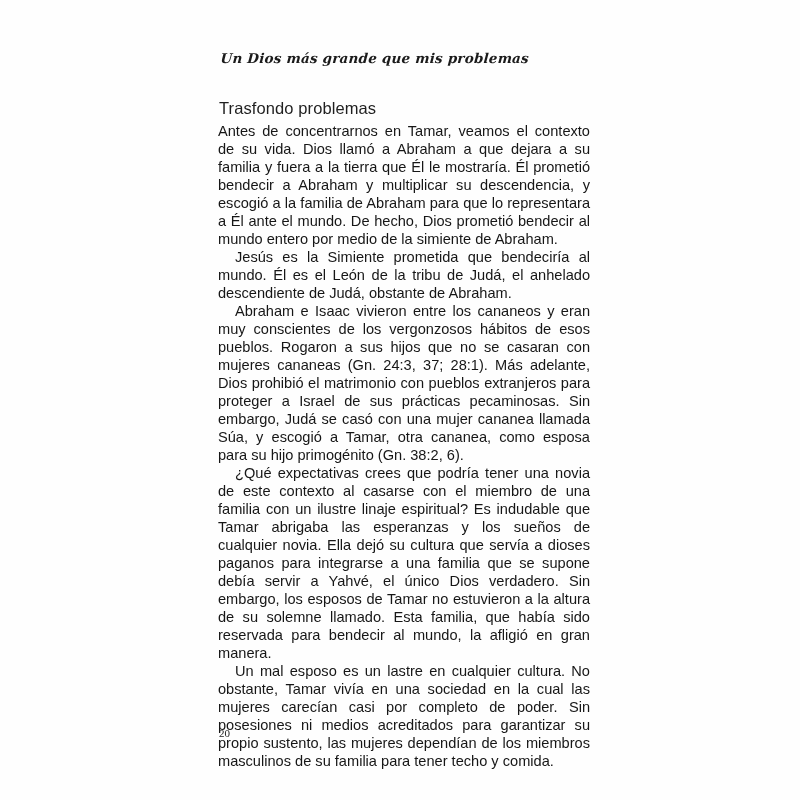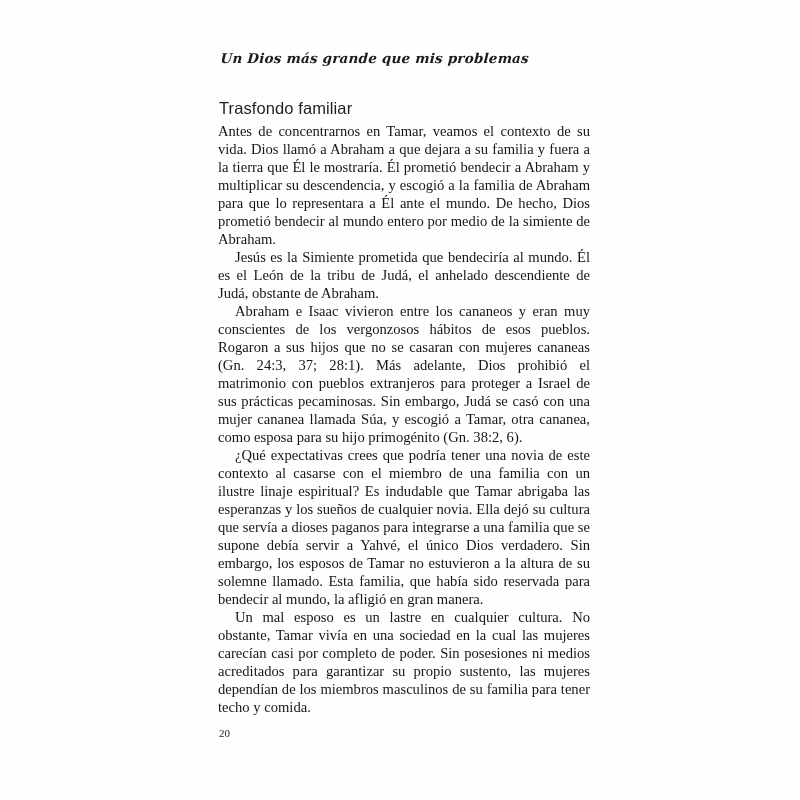--- a/index.html
+++ b/index.html
@@ -40,21 +40,21 @@
     font-weight: 500;
     font-size: 16.5px;
     color: #1f1f1f;
     letter-spacing: 0.1px;
   }
   .body-text {
     position: absolute;
     left: 218px;
     top: 122px;
     width: 372px;
-    font-family: Liberation Serif, serif;
+    font-family: Liberation Sans, sans-serif;
     font-size: 14.6px;
     line-height: 18px;
     color: #161616;
     text-align: justify;
     hyphens: auto;
     -webkit-hyphens: auto;
   }
   .body-text p {
     margin: 0;
     padding: 0;
@@ -71,21 +71,21 @@
     color: #1c1c1c;
   }
 </style>
 </head>
 <body>
 
 <div class="page">
 
   <div class="running-header">Un Dios más grande que mis problemas</div>
 
-  <h2 class="section-heading" style="margin:0; font-weight:500;">Trasfondo familiar</h2>
+  <h2 class="section-heading" style="margin:0; font-weight:500;">Trasfondo problemas</h2>
 
   <div class="body-text">
     <p>Antes de concentrarnos en Tamar, veamos el contexto de su vida. Dios llamó a Abraham a que dejara a su familia y fuera a la tierra que Él le mostraría. Él prometió bendecir a Abraham y multiplicar su descendencia, y escogió a la familia de Abraham para que lo representara a Él ante el mundo. De hecho, Dios prometió bendecir al mundo entero por medio de la simiente de Abraham.</p>
     <p class="indent">Jesús es la Simiente prometida que bendeciría al mundo. Él es el León de la tribu de Judá, el anhelado descendiente de Judá, obstante de Abraham.</p>
     <p class="indent">Abraham e Isaac vivieron entre los cananeos y eran muy conscientes de los vergonzosos hábitos de esos pueblos. Rogaron a sus hijos que no se casaran con mujeres cananeas (Gn. 24:3, 37; 28:1). Más adelante, Dios prohibió el matrimonio con pueblos extranjeros para proteger a Israel de sus prácticas pecaminosas. Sin embargo, Judá se casó con una mujer cananea llamada Súa, y escogió a Tamar, otra cananea, como esposa para su hijo primogénito (Gn. 38:2, 6).</p>
     <p class="indent">¿Qué expectativas crees que podría tener una novia de este contexto al casarse con el miembro de una familia con un ilustre linaje espiritual? Es indudable que Tamar abrigaba las esperanzas y los sueños de cualquier novia. Ella dejó su cultura que servía a dioses paganos para integrarse a una familia que se supone debía servir a Yahvé, el único Dios verdadero. Sin embargo, los esposos de Tamar no estuvieron a la altura de su solemne llamado. Esta familia, que había sido reservada para bendecir al mundo, la afligió en gran manera.</p>
     <p class="indent">Un mal esposo es un lastre en cualquier cultura. No obstante, Tamar vivía en una sociedad en la cual las mujeres carecían casi por completo de poder. Sin posesiones ni medios acreditados para garantizar su propio sustento, las mujeres dependían de los miembros masculinos de su familia para tener techo y comida.</p>
   </div>
 
   <div class="page-number">20</div>

